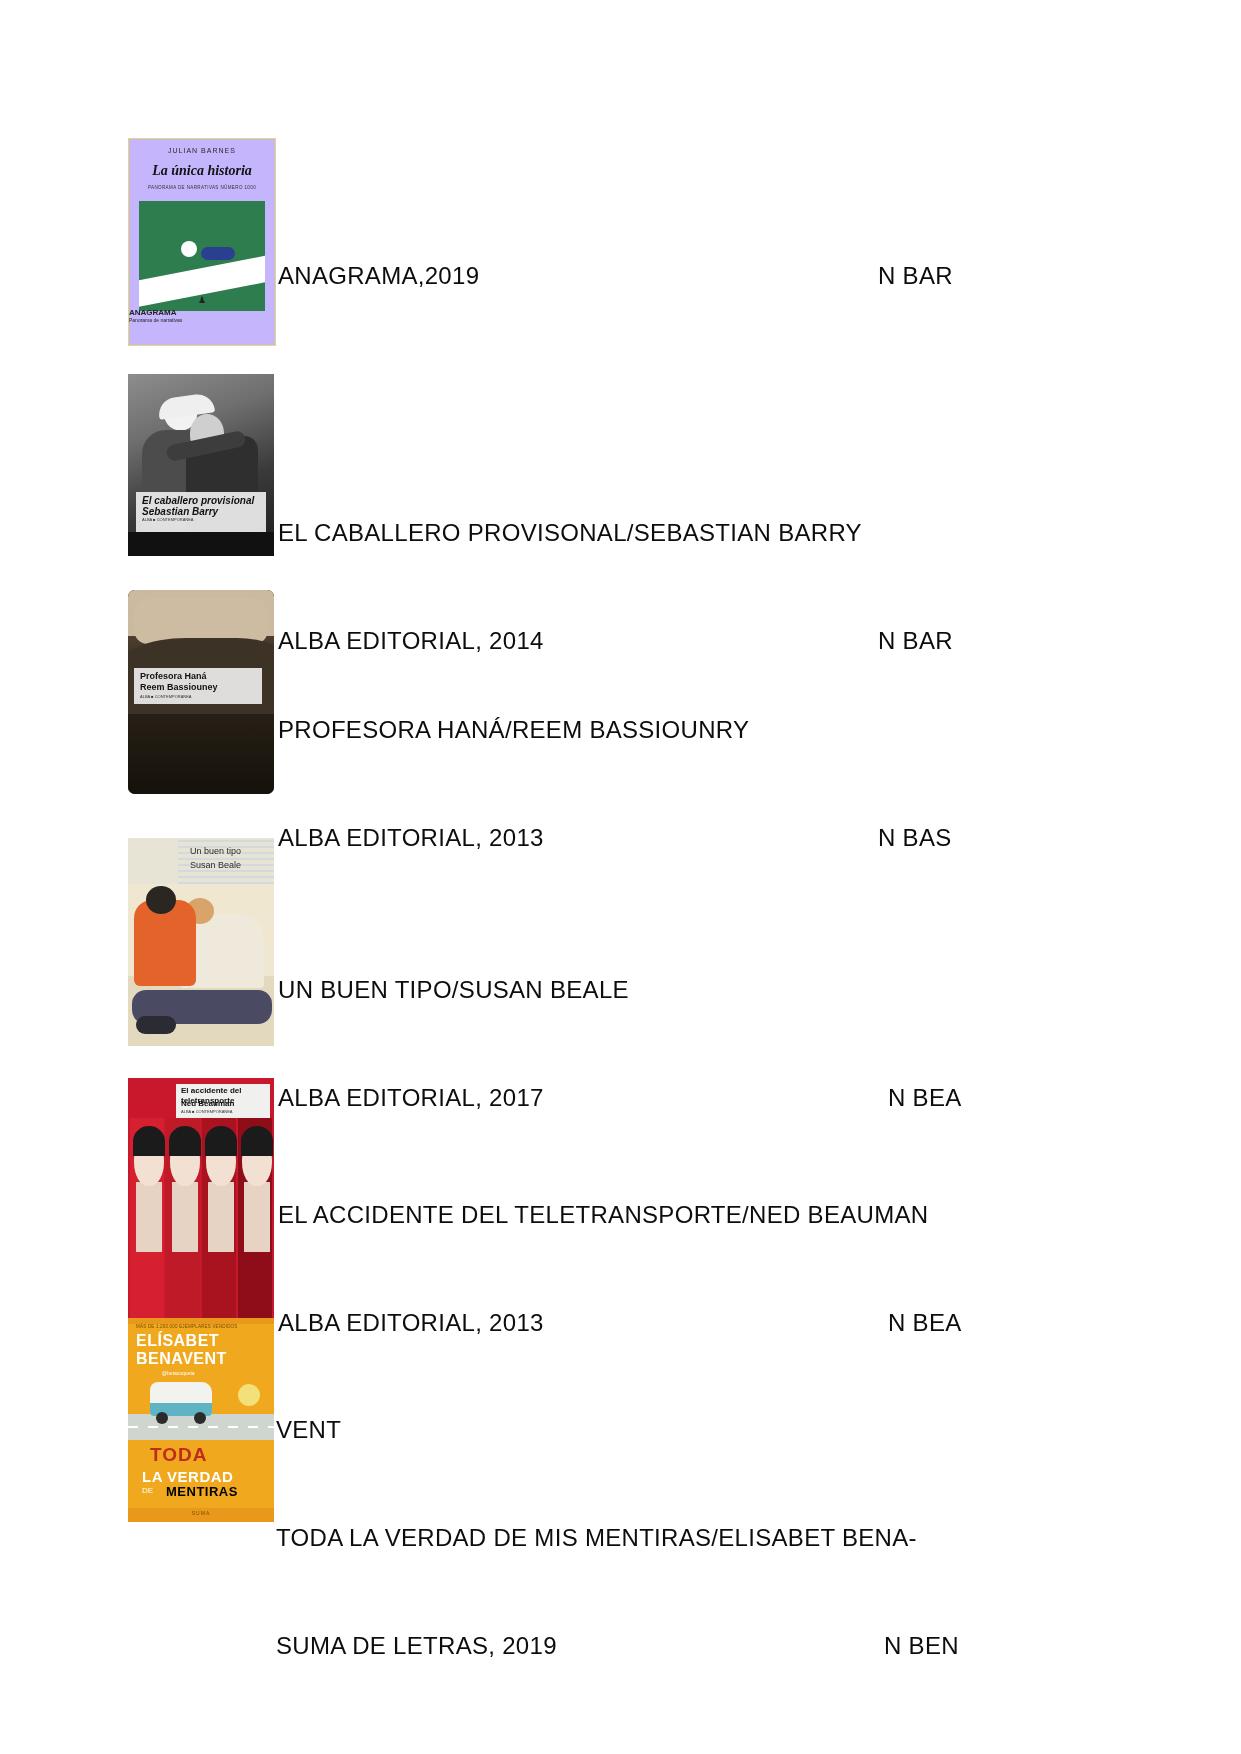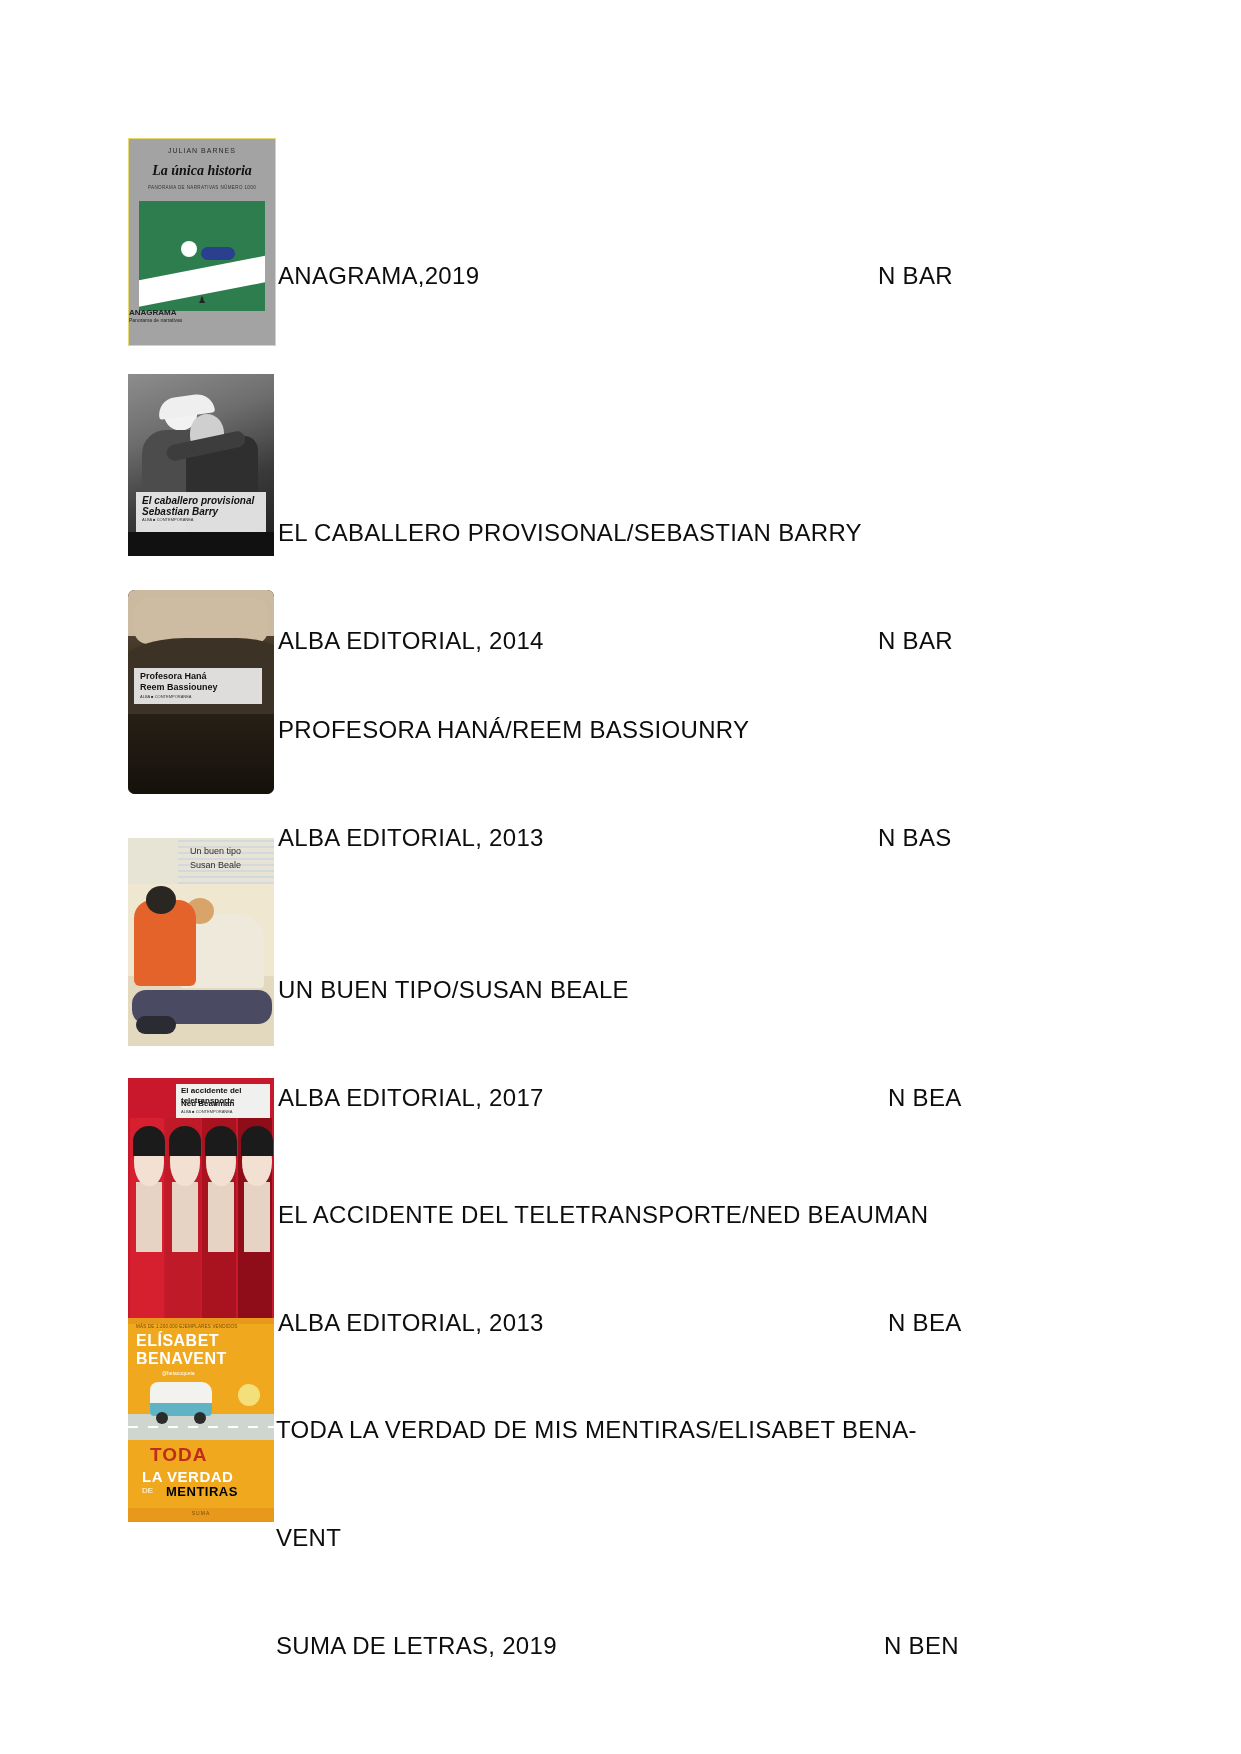--- a/index.html
+++ b/index.html
@@ -49,21 +49,21 @@
   }
   .row {
     position: relative;
     white-space: nowrap;
   }
   .row .call-num {
     position: absolute;
   }
 
   
-  .cv1 { background:#a3a3a3; border:1px solid #e8d96f; }
+  .cv1 { background:#c4b5fd; border:1px solid #e8d96f; }
   .cv1 .author { position:absolute; top:8px; left:0; right:0; text-align:center;
                  font-size:7px; letter-spacing:1px; color:#2a2a2a; }
   .cv1 .title  { position:absolute; top:24px; left:0; right:0; text-align:center;
                  font-size:14px; font-style:italic; font-weight:bold;
                  font-family:"Liberation Serif", serif; color:#111; }
   .cv1 .sub    { position:absolute; top:46px; left:0; right:0; text-align:center;
                  font-size:4.5px; letter-spacing:0.4px; color:#333; }
   .cv1 .art    { position:absolute; top:62px; left:10px; right:10px; height:110px;
                  background:#2e7d4f; overflow:hidden; }
   .cv1 .art:after{ content:""; position:absolute; left:-20px; top:64px; width:200px;
@@ -383,24 +383,24 @@
         <div class="t3">DE</div>
         <div class="t4">MENTIRAS</div>
         <div class="foot">
           <span>SUMA</span>
         </div>
       </div>
     </div>
 
     <div class="text-block" style="left:276px; top:1340px; width:820px;">
       <div class="row">
+        <span>  VENT</span>
+      </div>
+      <div class="row">
         <span>TODA LA VERDAD DE MIS MENTIRAS/ELISABET  BENA-</span>
-      </div>
-      <div class="row">
-        <span>  VENT</span>
       </div>
       <div class="row">
         <span>SUMA DE LETRAS, 2019</span>
         <span class="call-num" style="left:608px;">N BEN</span>
       </div>
     </div>
   </div>
 
 </div>
 

